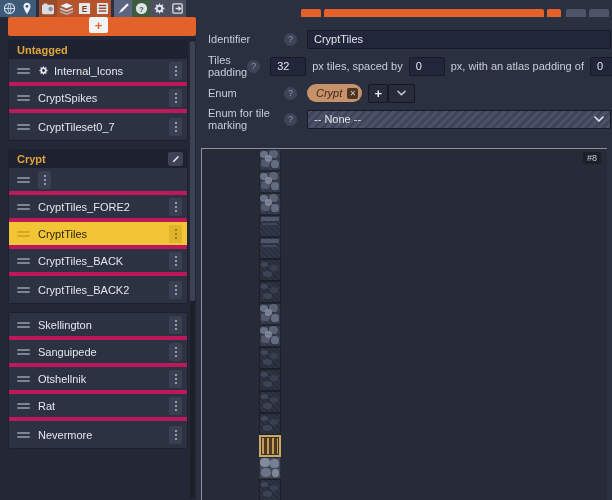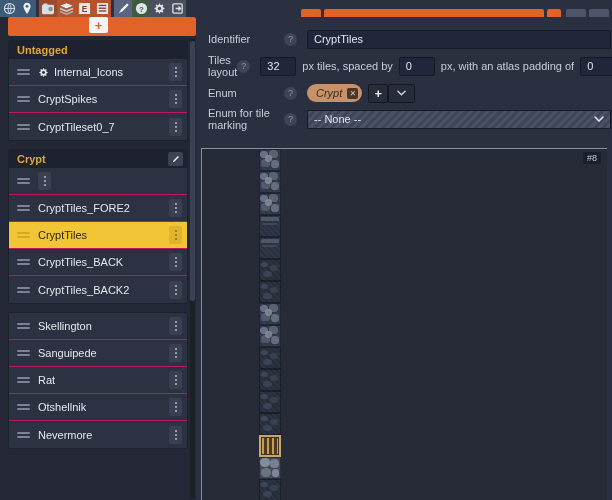--- a/index.html
+++ b/index.html
@@ -68,21 +68,21 @@
     position: absolute; right: 4px; top: 2px;
     width: 15px; height: 14px;
     background: #3d4354; border-radius: 2px;
     display: flex; align-items: center; justify-content: center;
   }
   .group-body { background: #2d3242; }
   .row {
     height: 27px;
     display: flex; align-items: center;
     padding: 0 5px 0 8px;
-    border-bottom: 1px solid #be185d;
+    border-bottom: 4px solid #be185d;
     position: relative;
   }
   .row:last-child { border-bottom: none; }
   .drag-handle {
     width: 13px; height: 13px;
     display: flex; flex-direction: column; justify-content: center; gap: 2px;
     margin-right: 8px; flex: 0 0 auto;
   }
   .drag-handle i { display: block; height: 2px; background: #7d8495; border-radius: 1px; }
   .row-icon { margin-right: 5px; display: flex; align-items: center; }
@@ -454,33 +454,33 @@
                 <i></i>
                 <i></i>
                 <i></i>
               </span>
             </div>
             <div class="row">
               <span class="drag-handle">
                 <i></i>
                 <i></i>
               </span>
+              <span class="row-label">Otshellnik</span>
+              <span class="kebab">
+                <i></i>
+                <i></i>
+                <i></i>
+              </span>
+            </div>
+            <div class="row">
+              <span class="drag-handle">
+                <i></i>
+                <i></i>
+              </span>
               <span class="row-label">Rat</span>
-              <span class="kebab">
-                <i></i>
-                <i></i>
-                <i></i>
-              </span>
-            </div>
-            <div class="row">
-              <span class="drag-handle">
-                <i></i>
-                <i></i>
-              </span>
-              <span class="row-label">Otshellnik</span>
               <span class="kebab">
                 <i></i>
                 <i></i>
                 <i></i>
               </span>
             </div>
             <div class="row">
               <span class="drag-handle">
                 <i></i>
                 <i></i>
@@ -511,21 +511,21 @@
       <div class="cut-label"></div>
     </div>
 
     <div class="field-row" style="top:26px;">
       <span class="field-label">Identifier</span>
       <span class="help">?</span>
       <input id="identifier-input" class="inp" type="text" value="CryptTiles" style="">
     </div>
 
     <div class="field-row" style="top:53px;">
-      <span class="field-label">Tiles layout</span>
+      <span class="field-label">Tiles padding</span>
       <span class="help">?</span>
       <input class="inp num-input" type="text" value="32" style="">
       <span class="inline-text">px tiles, spaced by</span>
       <input class="inp num-input" type="text" value="0" style="">
       <span class="inline-text">px, with an atlas padding of</span>
       <input class="inp num-input" type="text" value="0" style="">
 
     </div>
 
     <div class="field-row" style="top:80px;">

